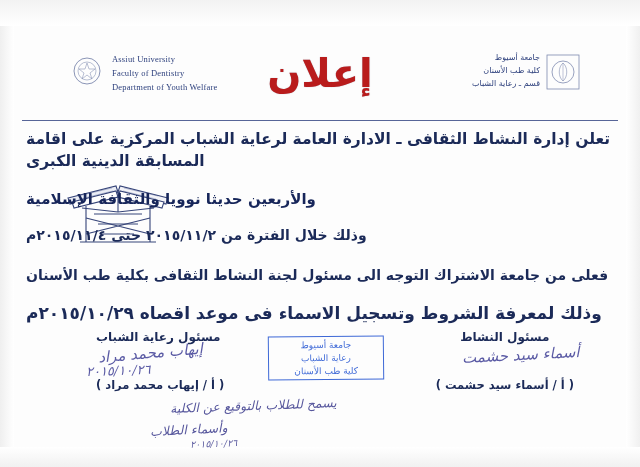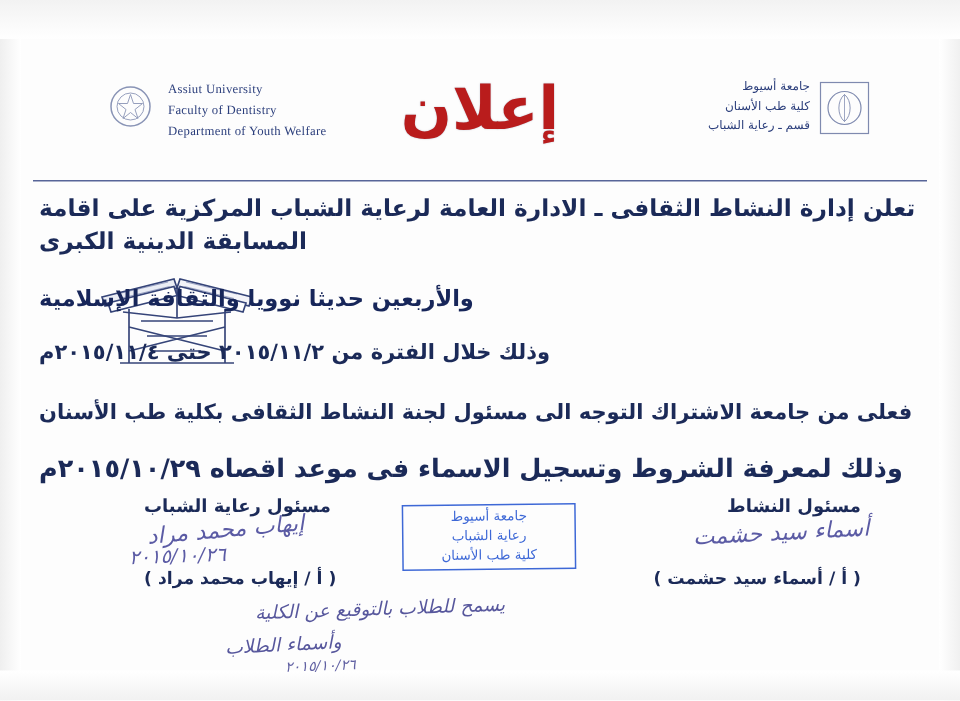--- a/index.html
+++ b/index.html
@@ -171,20 +171,21 @@
   .sig-area {
     position: absolute;
     left: 0; right: 0;
     top: 330px;
     height: 130px;
   }
   .sig-right {
     position: absolute;
     right: 66px;
     top: 0;
+    text-align: center;
     direction: rtl;
     color: #1b2a58;
     font-size: 12px;
     font-weight: bold;
     font-family: "DejaVu Sans", sans-serif;
   }
   .sig-left {
     position: absolute;
     left: 96px;
     top: 0;

